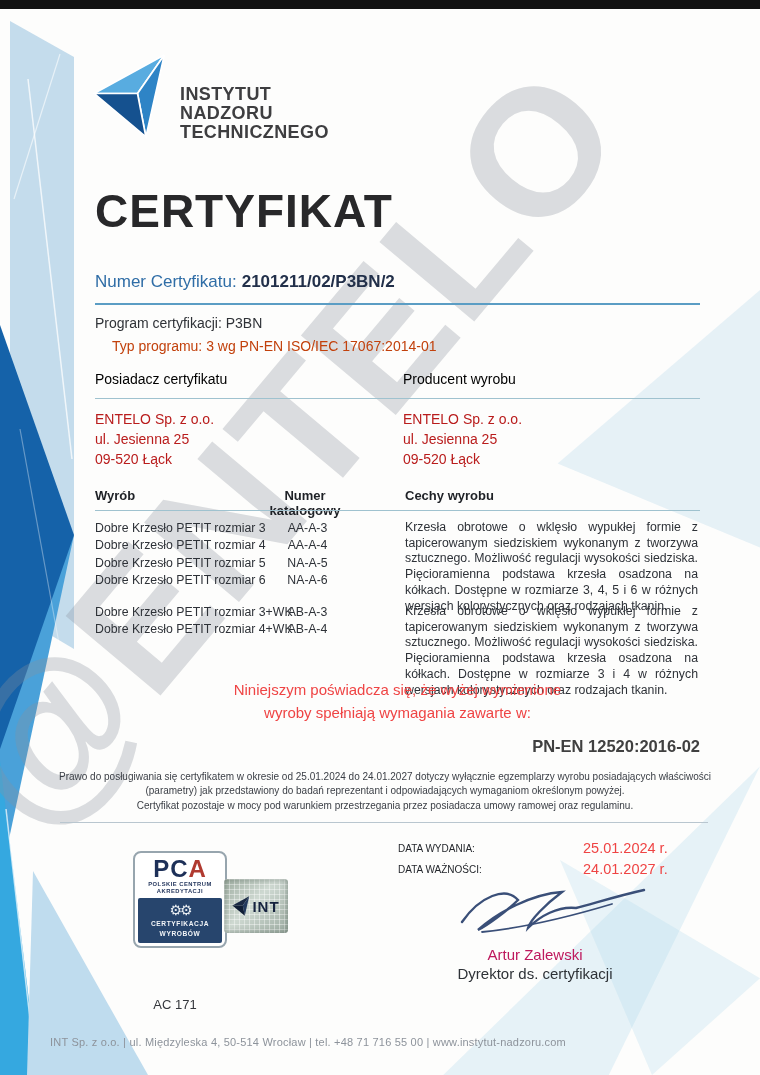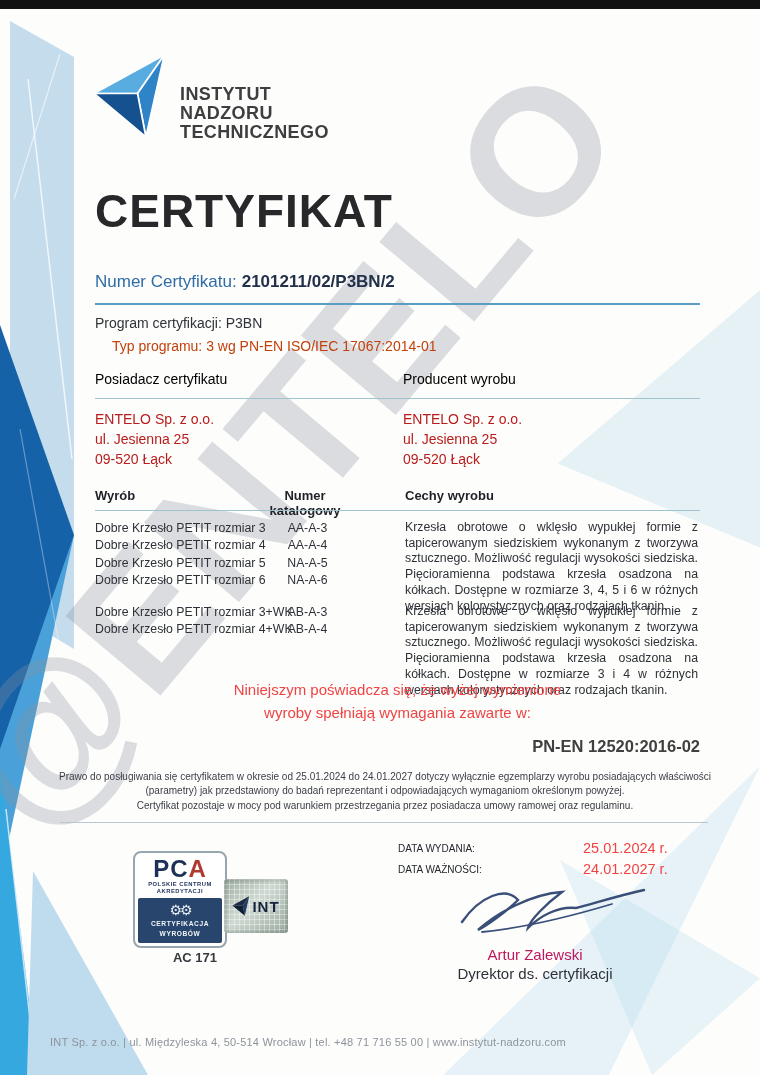--- a/index.html
+++ b/index.html
@@ -56,21 +56,21 @@
   .standard{left:95px;top:737px;width:605px;text-align:right;font-size:16.5px;font-weight:bold;color:#404040;z-index:2;}
   .legal{left:55px;top:770px;width:660px;text-align:center;font-size:10px;line-height:14.3px;color:#3a3e45;z-index:2;}
   .hr-gray{left:60px;top:822px;width:648px;border-top:1px solid #b9c6cf;z-index:2;}
   
   .pca-box{left:133px;top:851px;width:84px;border:2px solid #97a5ae;border-radius:8px;background:#fff;padding:4px 3px 3px 3px;text-align:center;z-index:2;}
   .pca-acronym{position:relative;font-size:24px;font-weight:800;color:#1d3058;line-height:24px;letter-spacing:1px;}
   .pca-sub{font-size:5.8px;font-weight:bold;color:#1d3058;letter-spacing:.5px;line-height:7px;}
   .pca-navy{margin-top:3px;background:#27456d;border-radius:2px;padding:4px 2px 5px 2px;}
   .gears{color:#e8edf2;font-size:14px;line-height:16px;letter-spacing:-2px;}
   .pca-cert{font-size:6.6px;font-weight:bold;color:#f2f5f8;letter-spacing:.6px;line-height:8px;margin-top:2px;}
-  .pca-code{left:133px;top:950px;width:84px;text-align:right;font-size:13px;font-weight:700;color:#35383d;z-index:2;}
+  .pca-code{left:133px;top:997px;width:84px;text-align:center;font-size:13px;font-weight:400;color:#35383d;z-index:2;}
   .holo{left:224px;top:879px;width:64px;height:54px;border-radius:3px;
     background-color:#b7c2b8;
     background-image:linear-gradient(rgba(255,255,255,.4) 1px,transparent 1px),linear-gradient(90deg,rgba(255,255,255,.4) 1px,transparent 1px),linear-gradient(135deg,rgba(120,140,125,.35),rgba(230,240,235,.5) 45%,rgba(120,140,130,.4));
     background-size:5px 5px,5px 5px,100% 100%;
     box-shadow:inset 0 0 6px rgba(60,75,65,.5);
     display:flex;align-items:center;justify-content:center;z-index:2;}
   .holo-label{font-size:15px;font-weight:800;color:#16233f;letter-spacing:1px;margin-left:2px;}
   
   .dates{left:398px;top:838px;width:302px;z-index:2;}
   .date-row{display:flex;line-height:21px;}

